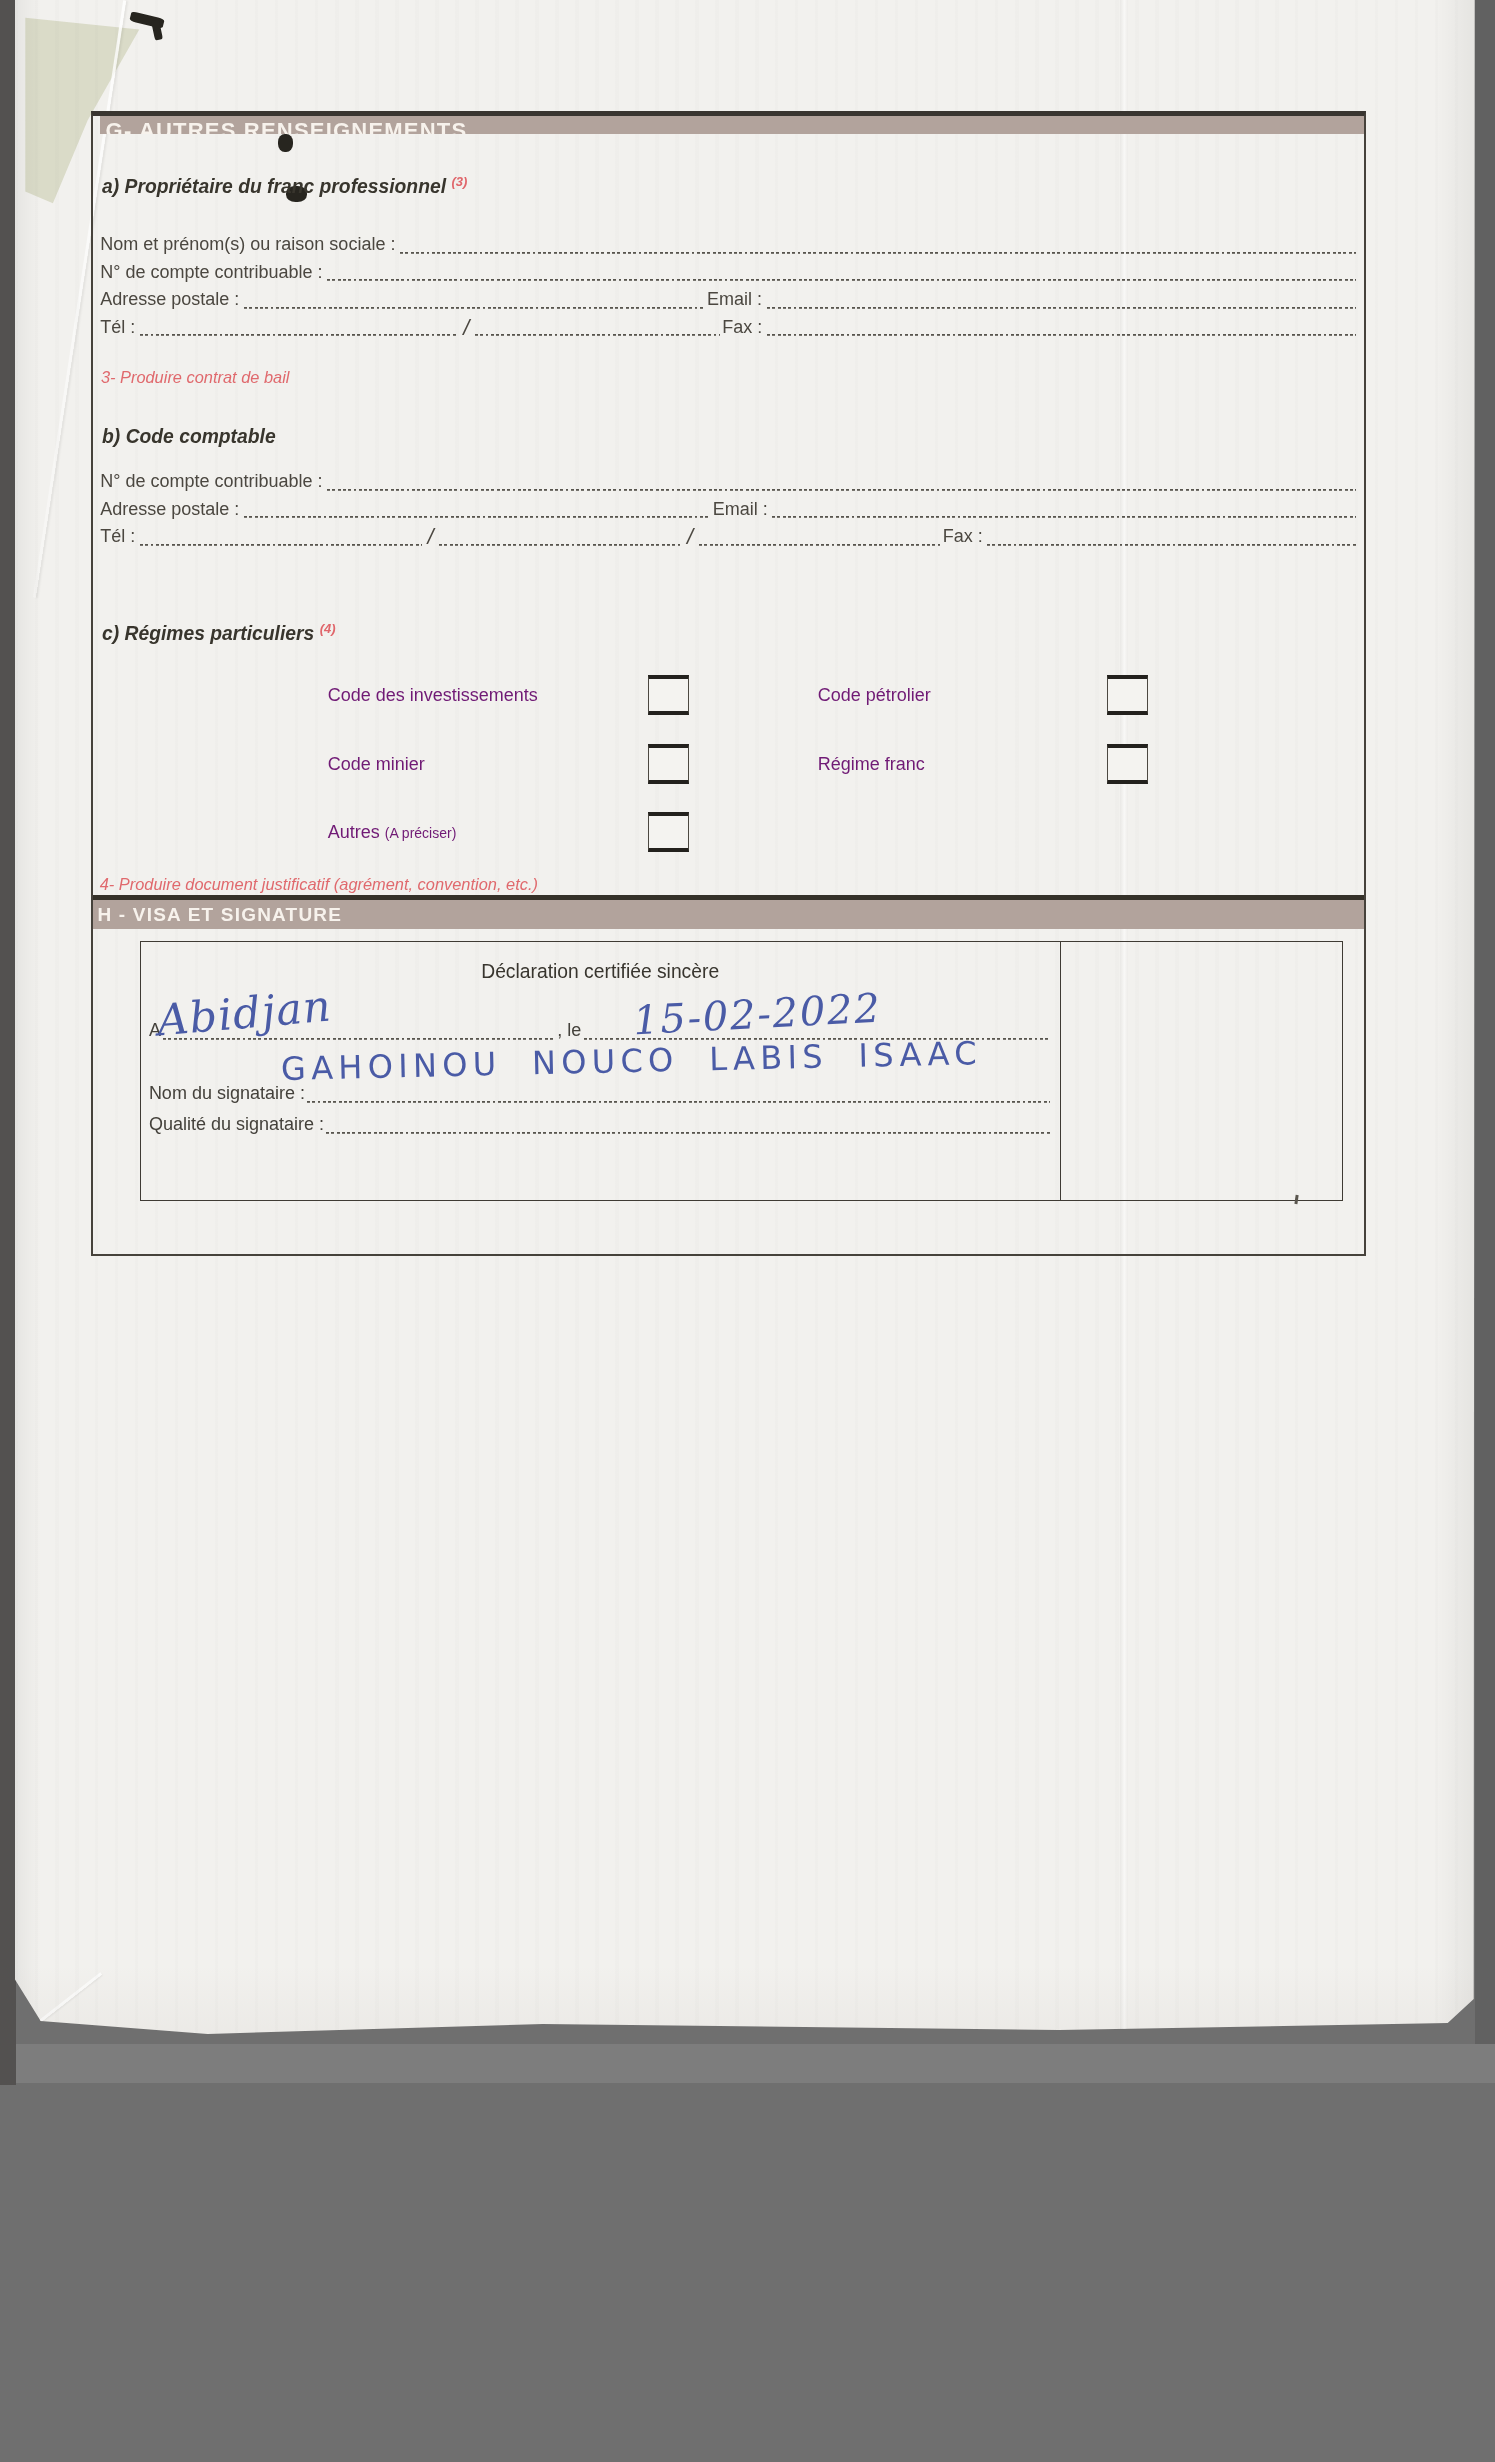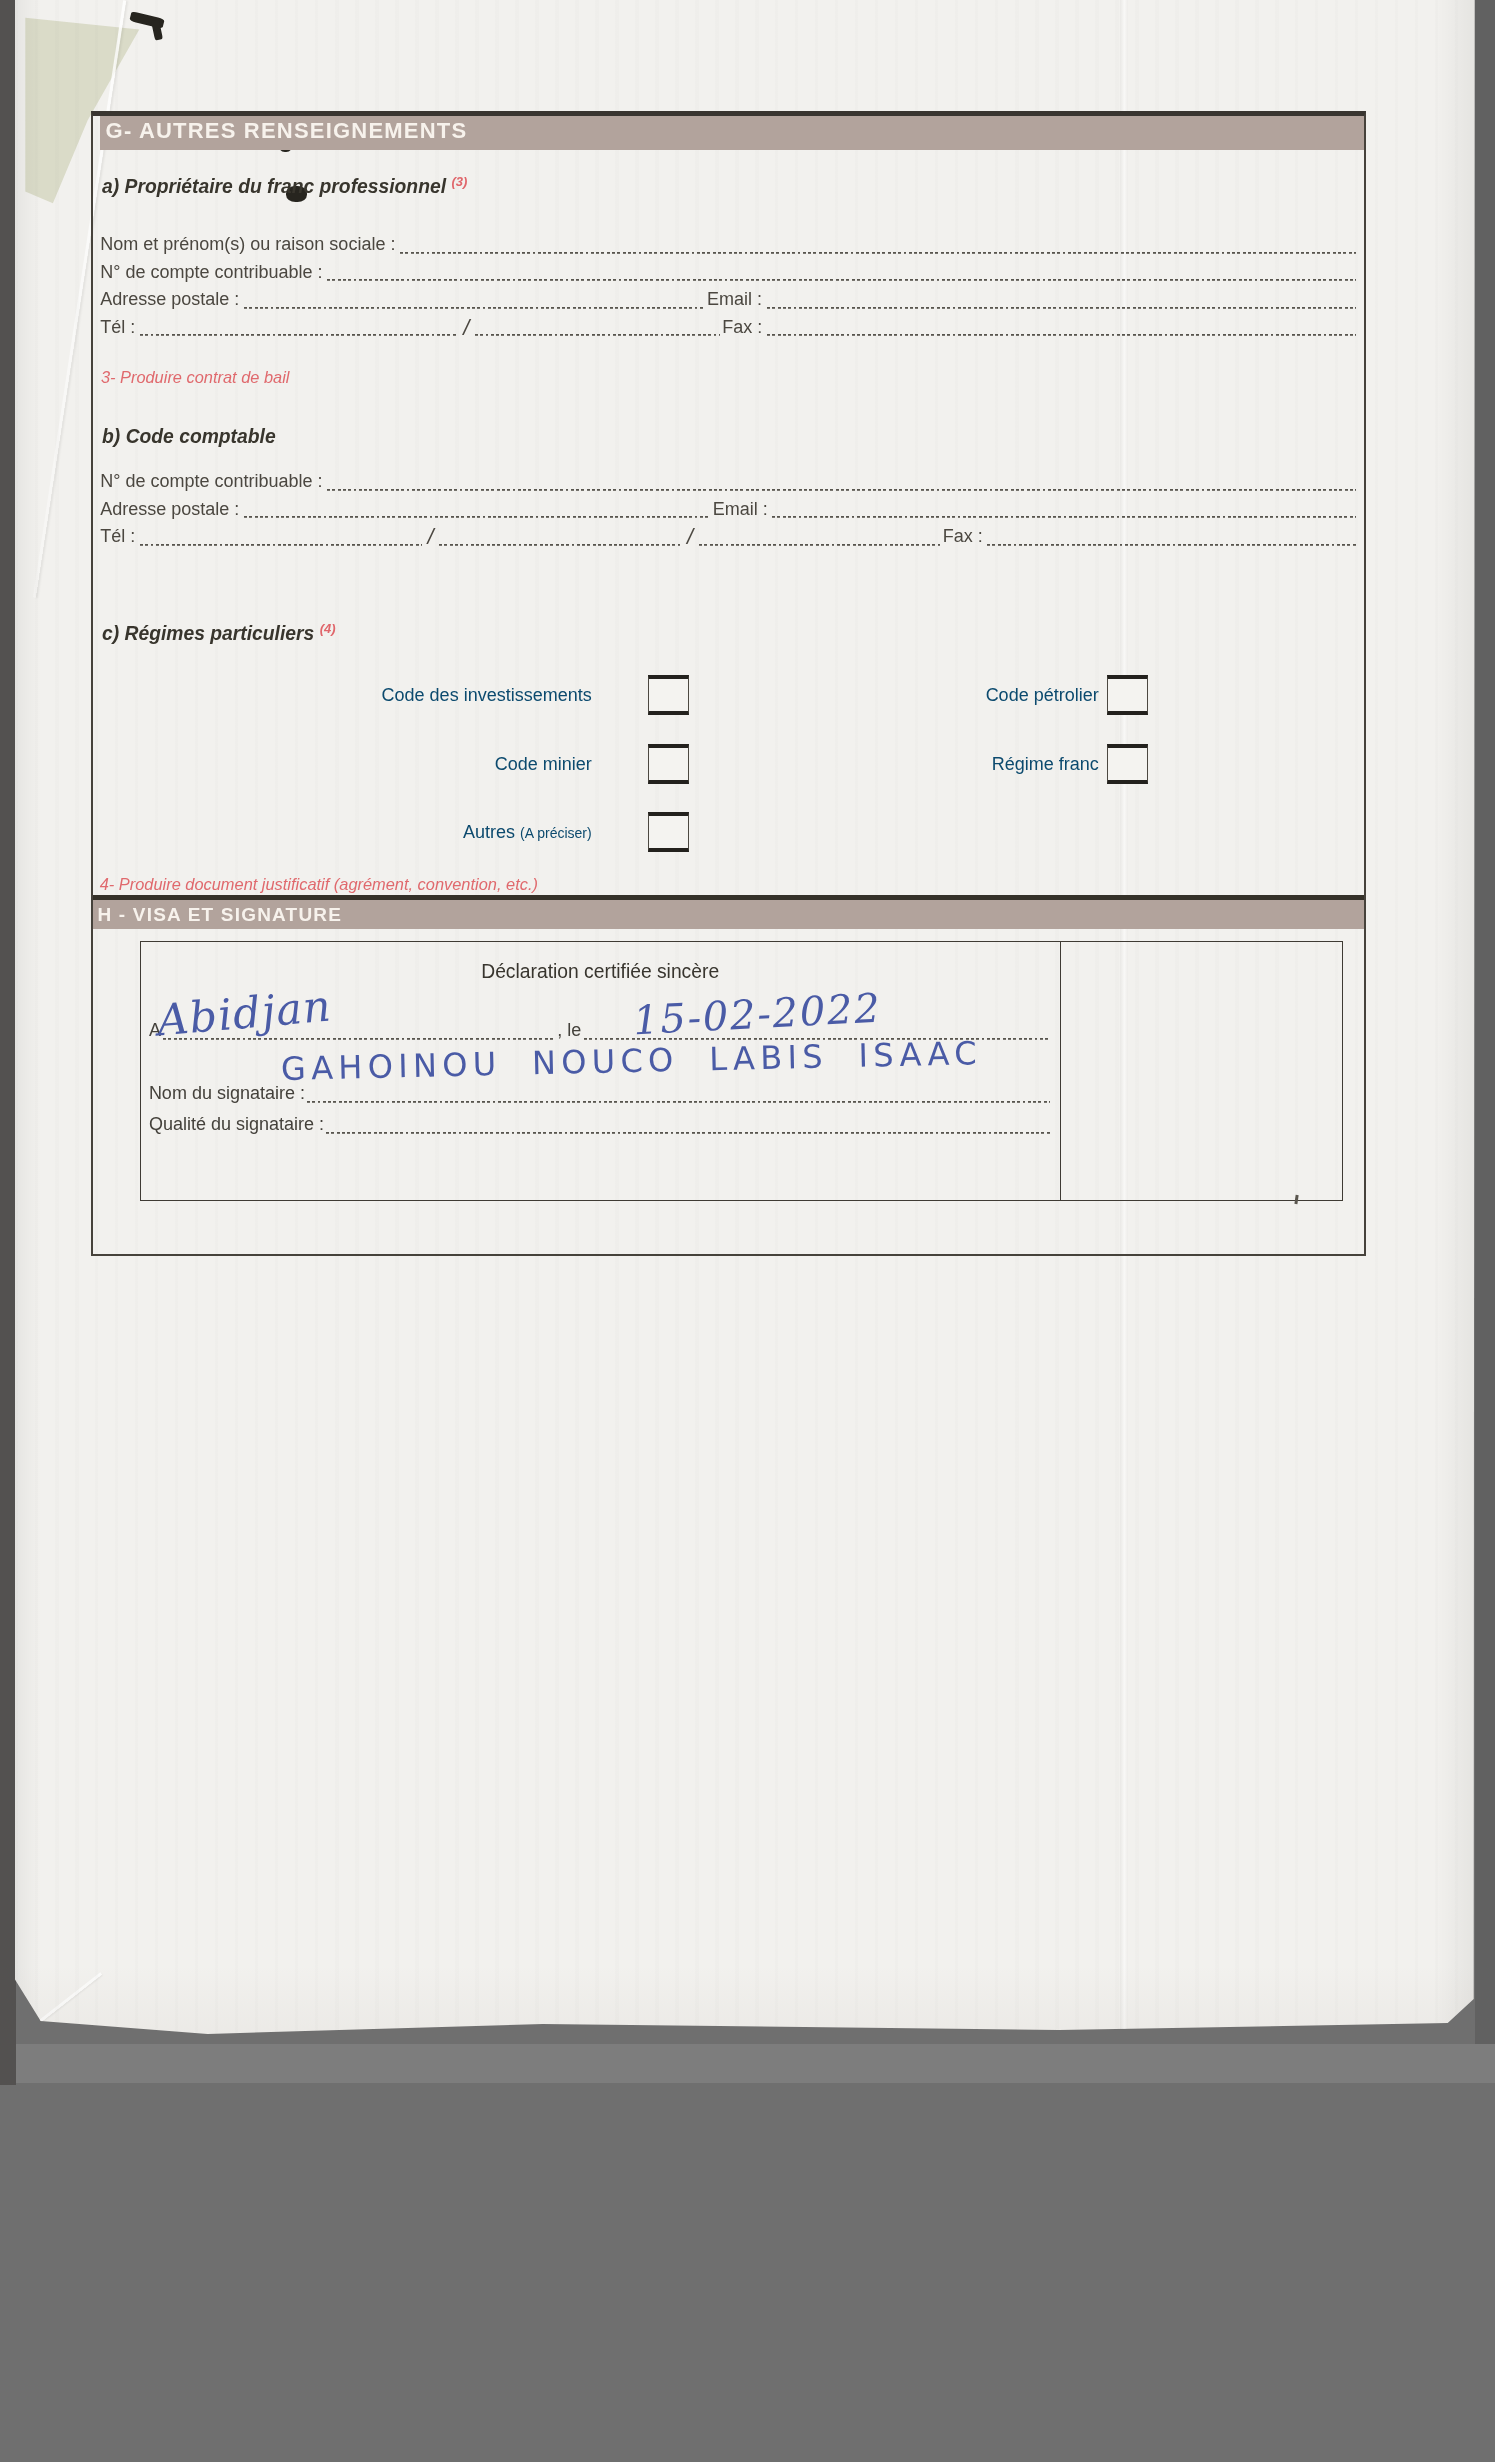--- a/index.html
+++ b/index.html
@@ -31,35 +31,35 @@
   .crease1{position:absolute;left:63px;top:-3.5px;width:2.9px;height:604px;transform:rotate(8.6deg);
     background:linear-gradient(180deg,rgba(255,255,255,.85),rgba(255,255,255,.3));box-shadow:1.8px 0 2.3px rgba(0,0,0,.07)}
   .crease2{position:absolute;left:41px;top:1952px;width:2.9px;height:111px;transform:rotate(52deg);
     background:rgba(255,255,255,.7);box-shadow:1.2px 0 1.8px rgba(0,0,0,.06)}
   .fold-v{position:absolute;left:1105px;top:0;width:8.2px;height:100%;
     background:linear-gradient(90deg,rgba(0,0,0,.035),rgba(255,255,255,.5) 55%,rgba(0,0,0,.02))}
   
   .gbox{position:absolute;left:76px;top:111px;width:1275px;height:1145px;box-sizing:border-box;
     border:2.3px solid #46423b;border-top:5.3px solid #393530}
   .bar{background:#b2a39c;color:#f7f2ec;font-weight:bold;letter-spacing:1.2px;white-space:nowrap;overflow:hidden}
-  .bar-g{position:absolute;top:0;left:7px;right:0;height:34px;font-size:22px;line-height:30.5px;padding-left:5.9px}
+  .bar-g{position:absolute;top:0;left:7px;right:0;height:18px;font-size:22px;line-height:30.5px;padding-left:5.9px}
   .hbar{position:absolute;left:0;right:0;top:779px;height:29px;font-size:19px;line-height:29px;padding-left:4.7px;
     border-top:5.3px solid #353129;box-sizing:content-box}
   .part-title{position:absolute;font-style:italic;font-weight:bold;font-size:19.3px;color:#38352d;white-space:nowrap}
   .part-title sup{color:#e0666b;font-size:13px;font-weight:bold}
   .footnote{position:absolute;font-style:italic;font-size:16.4px;color:#e0696d;white-space:nowrap}
   .fields{position:absolute;left:7.6px;right:5.9px}
   .fline{display:flex;height:27.6px;line-height:27.6px;font-size:18px;color:#4b4740;white-space:nowrap}
   .fline .lbl{padding-right:2.3px}
   .dots{flex-grow:1;margin:0 2.3px;background-image:repeating-linear-gradient(90deg,#58554e 0 2.9px,transparent 2.9px 5.3px);
     background-size:100% 1.8px;background-repeat:no-repeat;background-position:0 20.5px}
   .slash{font-size:22px;font-style:italic;color:#4b4740;padding:0 3.5px}
   
   .optrow{position:absolute;height:42px}
-  .optlabel{position:absolute;top:0;height:42px;line-height:42px;font-size:18px;color:#0c4a6e;text-align:right;white-space:nowrap}
+  .optlabel{position:absolute;top:0;height:42px;line-height:42px;font-size:18px;color:#701a75;text-align:left;white-space:nowrap}
   .optlabel .note{font-size:14px}
   .cbx{position:absolute;top:1.2px;width:39px;height:32px;background:#f4f3f0;
     border:1.8px solid #4c4841;border-top:4.1px solid #23211d;border-bottom:4.1px solid #23211d}
   
   .vtable{position:absolute;left:47px;top:825px;width:1203px;height:260px;box-sizing:border-box;border:1.8px solid #3f3b34}
   .vt-div{position:absolute;top:0;bottom:0;left:919px;width:1.8px;background:#3f3b34}
   .vt-title{position:absolute;left:0;width:919px;top:19px;text-align:center;font-weight:normal;font-size:19.3px;color:#38352e}
   .sig-head{position:absolute;left:921px;right:0;top:20px;text-align:center;color:#f0858d;font-weight:bold;
     font-size:18px;line-height:27px}
   .vt-line{position:absolute;left:8.2px;width:903px;display:flex;height:27.6px;line-height:27.6px;font-size:18px;color:#44413b;white-space:nowrap}

